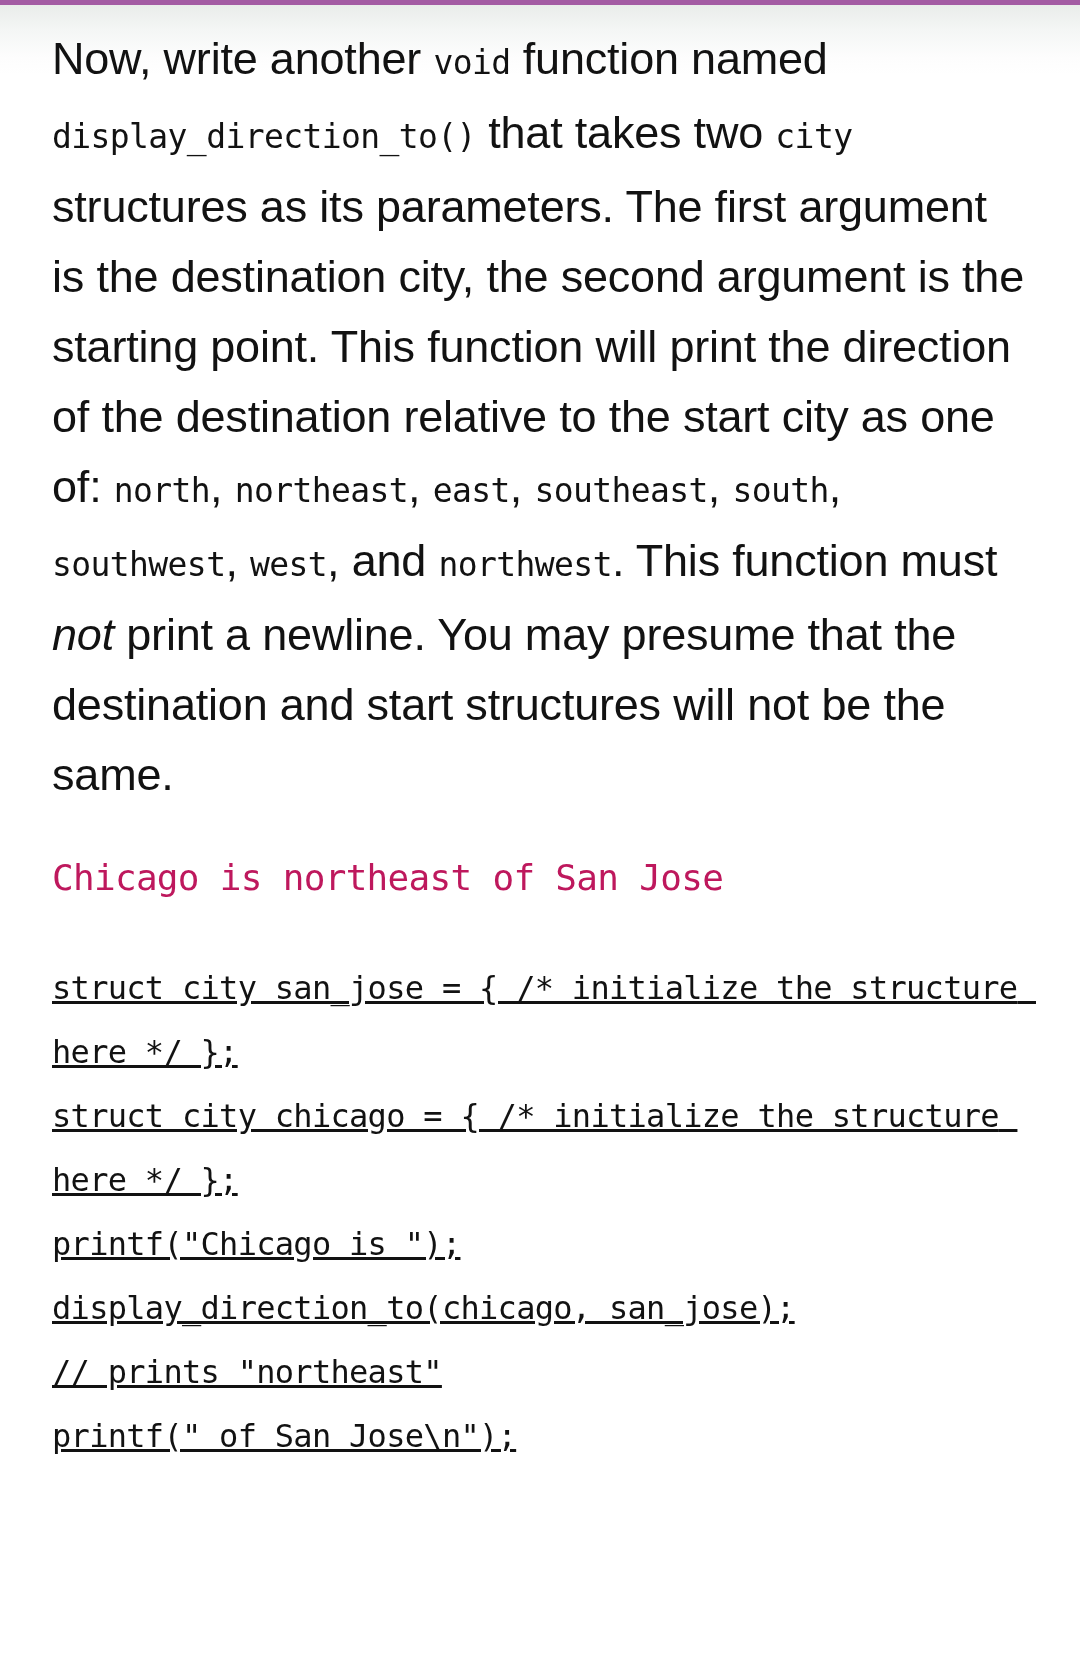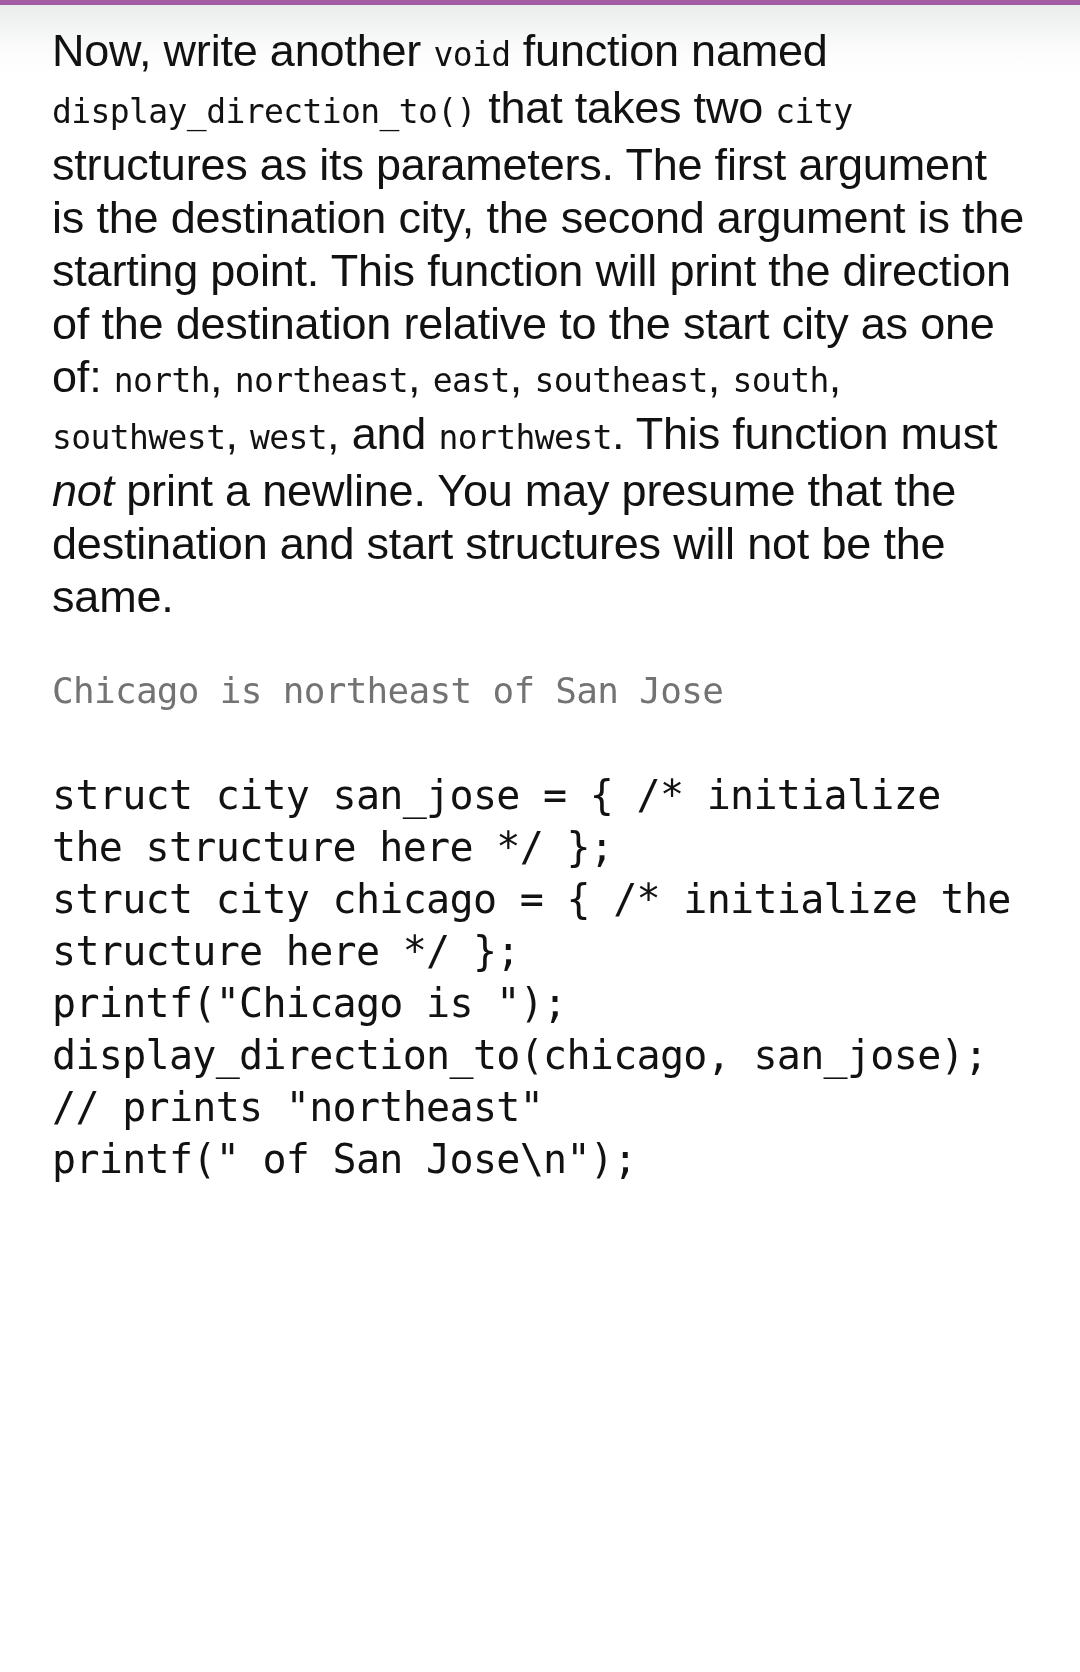--- a/index.html
+++ b/index.html
@@ -35,21 +35,21 @@
   #page {
     position: relative;
     z-index: 3;
     padding: 24px 52px 0 52px;
     box-sizing: border-box;
   }
 
   .prose {
     font-family: "Liberation Sans Narrow", "Liberation Sans", sans-serif;
     font-size: 45px;
-    line-height: 53px;
+    line-height: 70px;
     letter-spacing: -0.2px;
     color: #121212;
     margin: 0 0 46px 0;
     word-spacing: 0px;
   }
   .prose.tight { margin-bottom: 0; }
 
   code, .mono {
     font-family: "DejaVu Sans Mono", "Liberation Mono", monospace;
     font-size: 33px;
@@ -61,34 +61,35 @@
 
   .example-line {
     margin: 0 0 4px 0;
   }
 
   .sample-output {
     font-family: "DejaVu Sans Mono", "Liberation Mono", monospace;
     font-size: 36px;
     line-height: 44px;
     letter-spacing: -0.7px;
-    color: #737373;
+    color: #be185d;
     margin: 0 0 56px 0;
     white-space: pre-wrap;
   }
 
   .code-block {
     font-family: "DejaVu Sans Mono", "Liberation Mono", monospace;
-    font-size: 40px;
-    line-height: 52px;
+    font-size: 32px;
+    line-height: 64px;
     letter-spacing: -0.7px;
     color: #121212;
     margin: 0 0 56px 0;
     white-space: pre-wrap;
     word-break: normal;
+    text-decoration: underline;
   }
 </style>
 </head>
 <body>
 
 <div id="top-accent"></div>
 <div id="top-gradient"></div>
 
 <div id="page">
 

